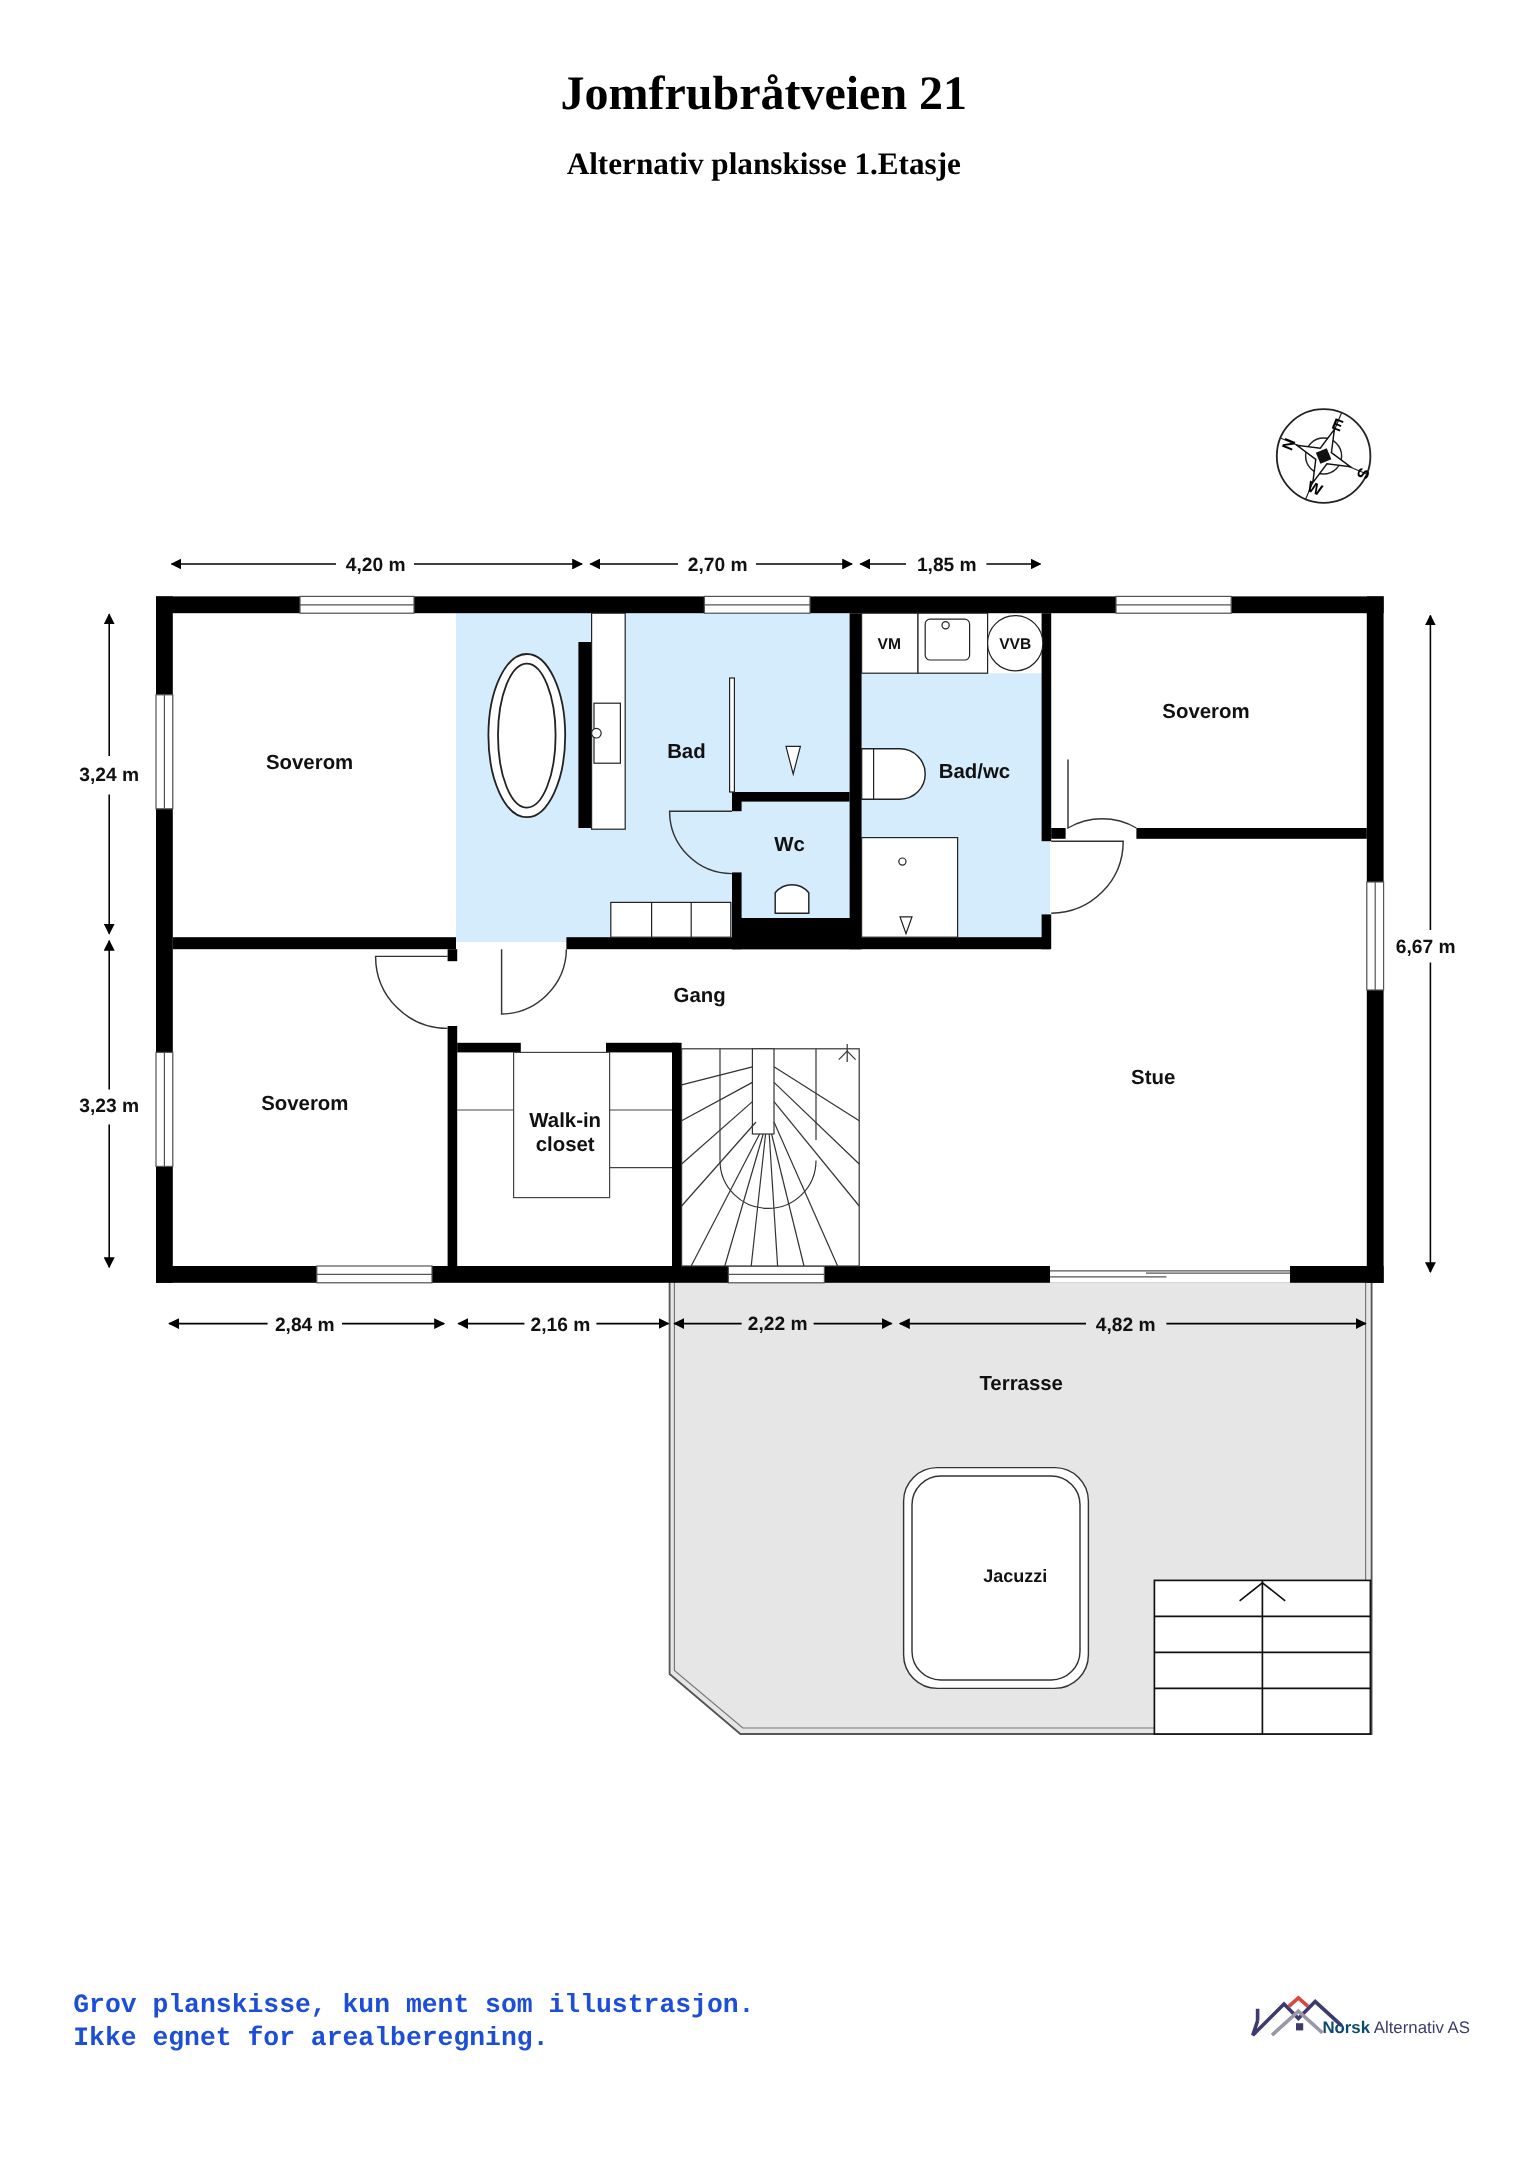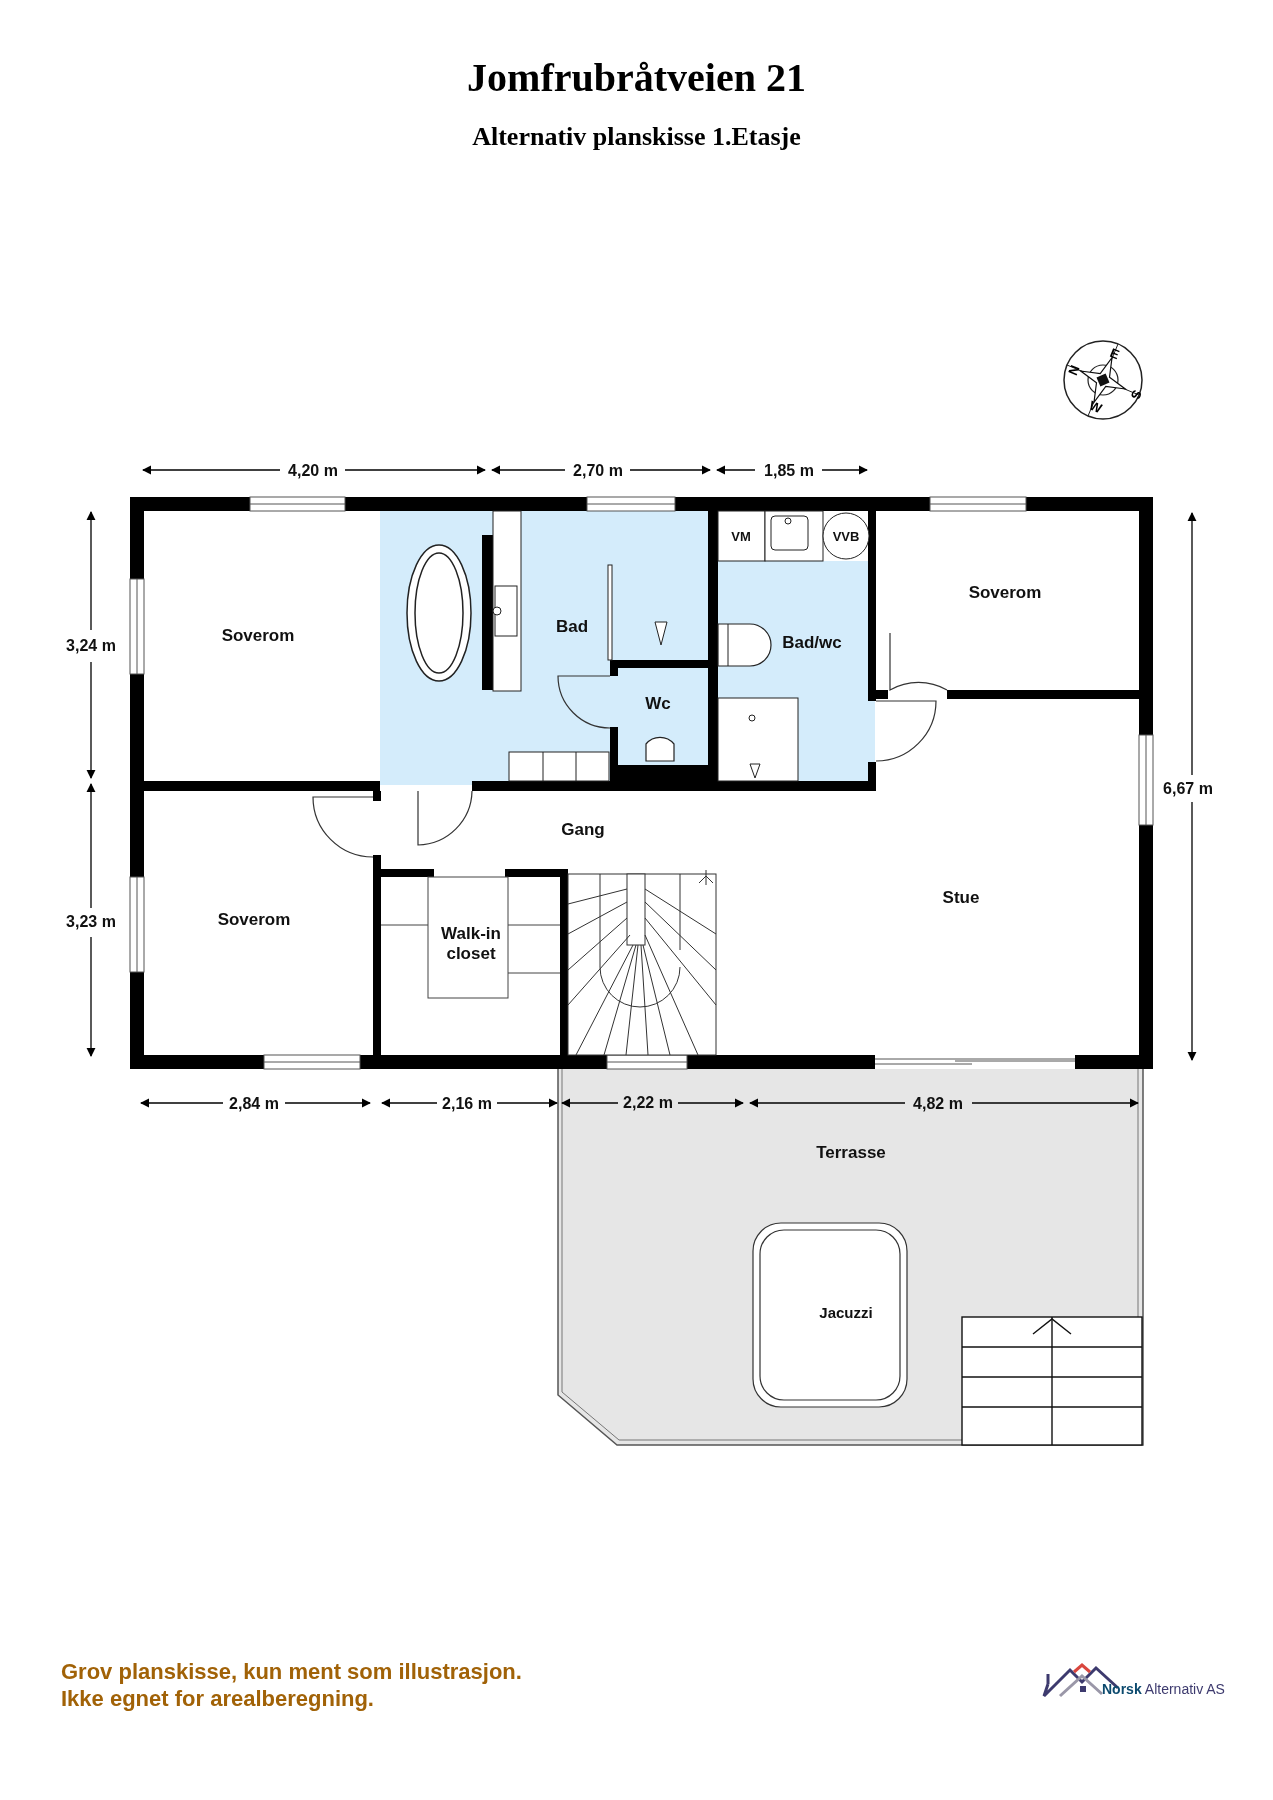--- a/index.html
+++ b/index.html
@@ -2,21 +2,21 @@
 <html><head>
 <meta charset="utf-8">
 <style>
   html,body{margin:0;padding:0;background:#ffffff;}
   body{width:1273px;height:1800px;position:relative;overflow:hidden;font-family:"Liberation Sans",sans-serif;}
   .title{position:absolute;left:0;width:1273px;top:58px;text-align:center;font-family:"Liberation Serif",serif;font-weight:bold;font-size:40px;color:#000;line-height:1;}
   .subtitle{position:absolute;left:0;width:1273px;top:124px;text-align:center;font-family:Liberation Serif, serif;font-weight:bold;font-size:26px;color:#000;line-height:1;}
   .plan{position:absolute;left:0;top:0;}
   .lbl{font-family:"Liberation Sans",sans-serif;font-weight:bold;fill:#111;}
   .dim{font-family:"Liberation Sans",sans-serif;font-weight:bold;fill:#111;font-size:16px;}
-  .disclaimer{position:absolute;left:61px;top:1658px;font-family:Liberation Sans, sans-serif;font-weight:bold;font-size:22px;line-height:27px;color:#a16207;}
+  .disclaimer{position:absolute;left:61px;top:1658px;font-family:Liberation Mono, monospace;font-weight:bold;font-size:22px;line-height:27px;color:#1d4ed8;}
   .logo{position:absolute;left:1040px;top:1662px;width:200px;height:44px;}
   .logo-text{position:absolute;left:62px;top:19px;font-family:"Liberation Sans",sans-serif;font-size:14px;color:#3d3a6e;white-space:nowrap;}
   .logo-text .brand{color:#0c4a6e;font-weight:bold;}
 </style>
 </head>
 <body>
 
 <div class="title">Jomfrubråtveien 21</div>
 <div class="subtitle">Alternativ planskisse 1.Etasje</div>
 

